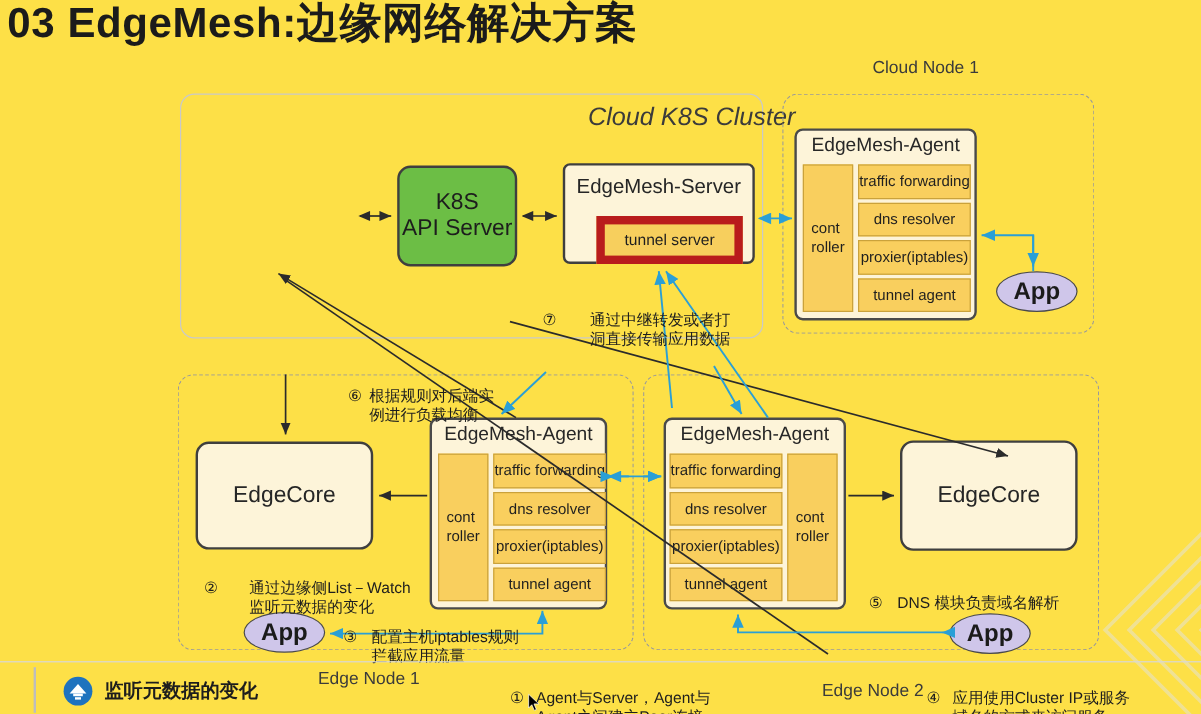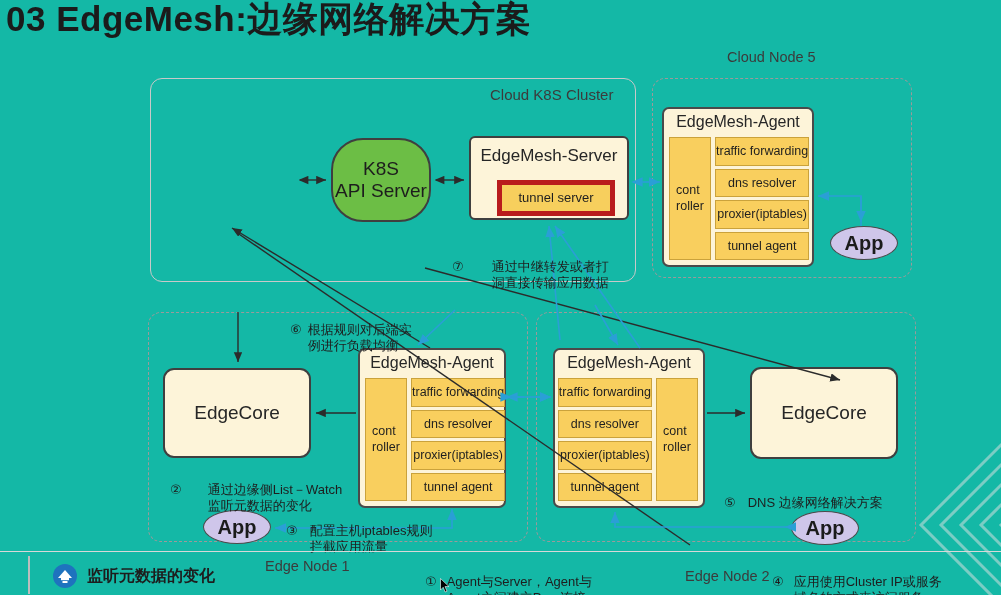--- a/index.html
+++ b/index.html
@@ -4,56 +4,56 @@
 <title>EdgeMesh Architecture Slide</title>
 <style>
   html,body{margin:0;padding:0;}
   body{
     width:1001px;height:595px;
     background:#ffffff;
     font-family:"Liberation Sans","DejaVu Sans",sans-serif;
     overflow:hidden;
     position:relative;
   }
-  #slide{position:relative;width:1001px;height:595px;background:#14b8a6;overflow:hidden;}
+  #slide{position:relative;width:1001px;height:595px;background:#fde047;overflow:hidden;}
 
   
   .watermark{position:absolute;right:-40px;bottom:-30px;width:230px;height:210px;pointer-events:none;opacity:.5;}
 
   
   .title{
     position:absolute;left:6px;top:-4px;
     font-size:35px;font-weight:700;color:#1b1b1b;
     letter-spacing:.5px;white-space:nowrap;
     font-family:"Liberation Sans","DejaVu Sans",sans-serif;
   }
 
   
   .cluster-box{
     position:absolute;border:1px solid #c9c9c9;border-radius:12px;background:transparent;
   }
   .node-box{
     position:absolute;border:1.3px dashed #9a9a9a;border-radius:13px;background:transparent;
   }
   .cluster-label{
-    position:absolute;font-size:15px;color:#3b3b3b;white-space:nowrap;
+    position:absolute;font-size:21px;color:#3b3b3b;white-space:nowrap;font-style:italic;
   }
   .node-label{
     position:absolute;font-size:14.5px;color:#3b3b3b;white-space:nowrap;
   }
 
   .rbox{
     position:absolute;box-sizing:border-box;
     border:2px solid #3f3f3f;border-radius:11px;
     background:#fdf4d9;
     display:flex;align-items:center;justify-content:center;
     text-align:center;color:#262626;
     font-size:19px;line-height:1.15;
   }
-  .rbox.green{background:#6cbe45;border-color:#3f3f3f;color:#1d1d1d;border-radius:32px;}
+  .rbox.green{background:#6cbe45;border-color:#3f3f3f;color:#1d1d1d;}
 
   
   .agent{
     position:absolute;box-sizing:border-box;
     border:2px solid #4a4a4a;border-radius:7px;background:#fdf4d9;
   }
   .agent-title{
     position:absolute;left:0;right:0;top:4px;text-align:center;
     font-size:16px;color:#272727;
   }
@@ -68,21 +68,21 @@
     font-size:12.5px;color:#1f1f1f;line-height:1.25;
   }
   .mods{flex:1;display:flex;flex-direction:column;gap:3px;}
   .mod{
     flex:1;background:#f9cf5e;border:1px solid #caa23b;
     display:flex;align-items:center;justify-content:center;
     font-size:12.5px;color:#1f1f1f;white-space:nowrap;
   }
 
   .tunnel-server{
-    position:absolute;background:#f7cf5d;border:5px solid #b91c1c;
+    position:absolute;background:#f7cf5d;border:7px solid #b91c1c;
     display:flex;align-items:center;justify-content:center;
     font-size:13px;color:#1f1f1f;white-space:nowrap;
   }
 
   
   .app{
     position:absolute;border-radius:50%;
     background:#cfc6ea;border:1.6px solid #4a4a4a;
     display:flex;align-items:center;justify-content:center;
     font-size:20px;font-weight:700;color:#1b1b1b;
@@ -120,21 +120,21 @@
       <path d="M230 -10 L110 110 L230 230"></path>
     </g>
   </svg>
 
   <div class="title">03  EdgeMesh:边缘网络解决方案</div>
 
   <div class="cluster-box" style="left:150px;top:78px;width:484px;height:202px;"></div>
   <div class="cluster-label" style="left:490px;top:86px;">Cloud K8S Cluster</div>
 
   <div class="node-box" style="left:652px;top:78px;width:258px;height:198px;"></div>
-  <div class="node-label" style="left:727px;top:49px;">Cloud Node 5</div>
+  <div class="node-label" style="left:727px;top:49px;">Cloud Node 1</div>
 
   <div class="node-box" style="left:148px;top:312px;width:378px;height:228px;"></div>
   <div class="node-label" style="left:265px;top:558px;">Edge Node  1</div>
 
   <div class="node-box" style="left:536px;top:312px;width:378px;height:228px;"></div>
   <div class="node-label" style="left:685px;top:568px;">Edge Node 2</div>
 
 
   <div class="rbox green" style="left:331px;top:138px;width:100px;height:84px;white-space:pre-line;">K8S
 API Server</div>
@@ -285,21 +285,21 @@
     <div class="anno-row">
       <span class="num">③</span>
       <span class="anno-txt" style="margin-left:6px;">配置主机iptables规则
 拦截应用流量</span>
     </div>
   </div>
 
   <div class="anno" style="left:724px;top:478px;">
     <div class="anno-row">
       <span class="num">⑤</span>
-      <span class="anno-txt" style="margin-left:6px;">DNS  边缘网络解决方案</span>
+      <span class="anno-txt" style="margin-left:6px;">DNS  模块负责域名解析</span>
     </div>
   </div>
 
   <div class="anno" style="left:425px;top:557px;">
     <div class="anno-row">
       <span class="num">①</span>
       <span class="anno-txt" style="margin-left:4px;">Agent与Server，Agent与
 Agent之间建立Peer连接</span>
     </div>
   </div>

